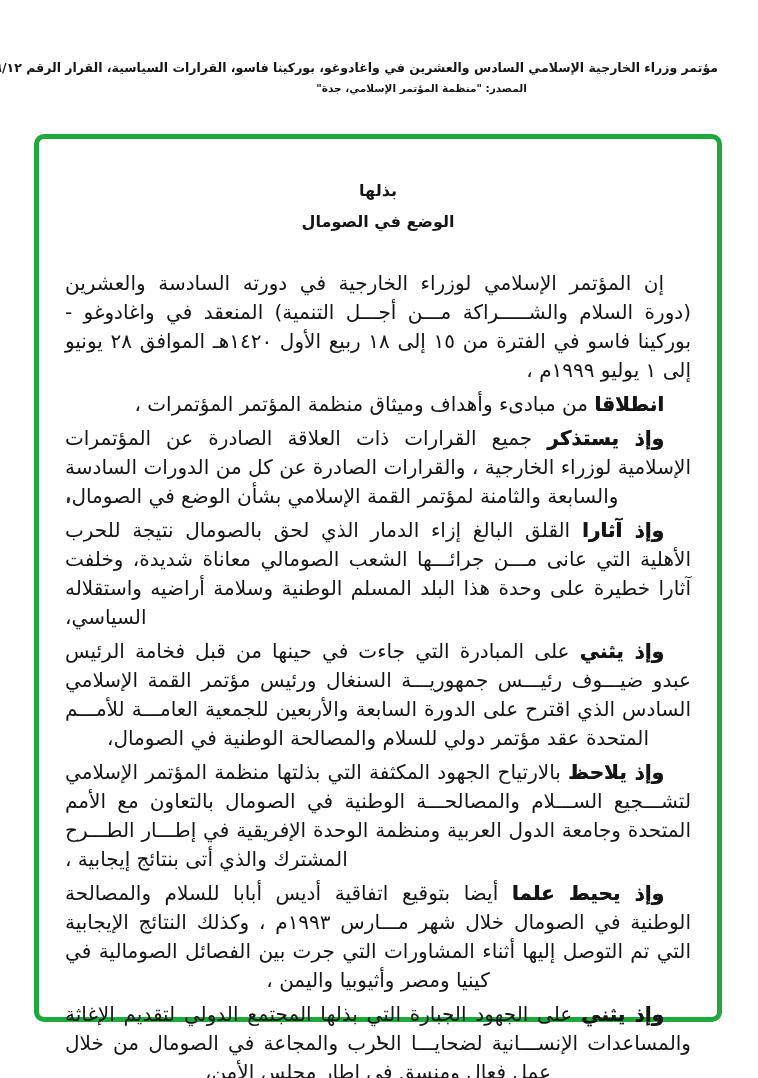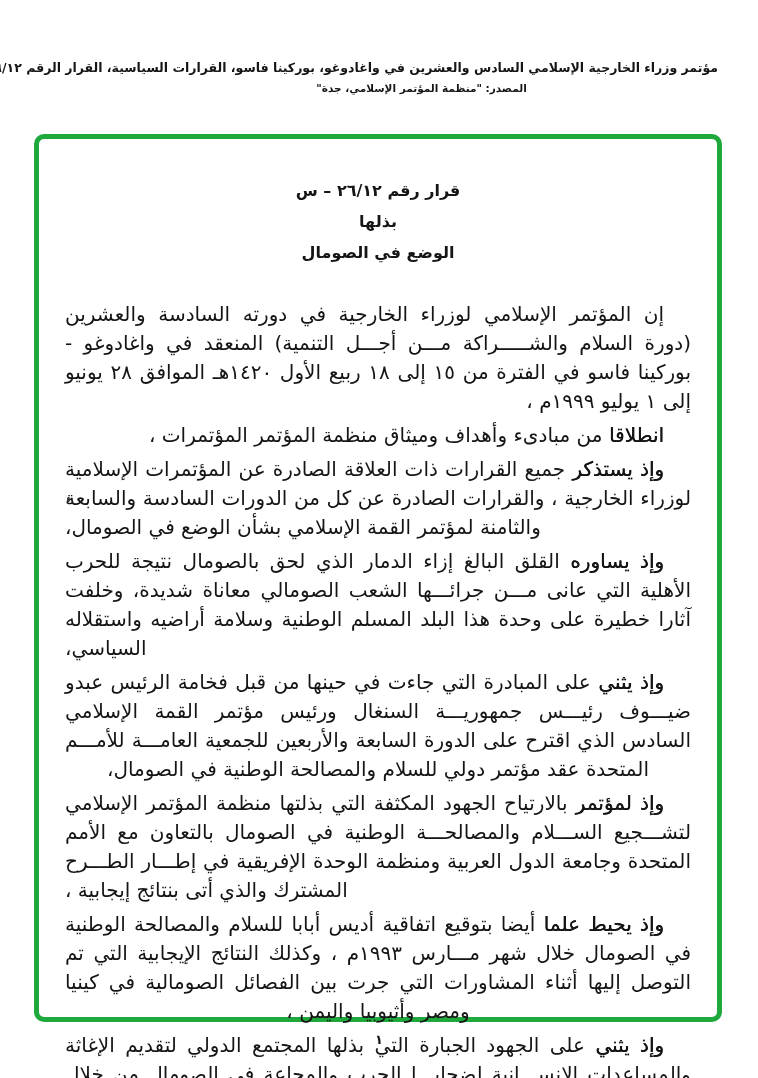--- a/index.html
+++ b/index.html
@@ -36,21 +36,21 @@
   .title{margin-top:36px;text-align:center;font-weight:bold;font-size:16px;line-height:31px;}
   .t1,.t2,.t3{white-space:nowrap;}
 
   
   .docbody{
     margin-top:32px;padding:0 26px 0 26px;
     font-size:20px;line-height:29px;
     text-align:justify;
   }
   .para{margin:0 0 5px 0;text-indent:27px;}
-  .para .lead{font-weight:normal;text-shadow:0.4px 0 currentColor;}
+  .para .lead{font-weight:bold;text-shadow:0.4px 0 currentColor;}
   .last-right{text-align-last:right;}
   .last-center{text-align-last:center;}
   .last-left{text-align-last:left;}
 
   
   .pageno{
     position:absolute;left:0;right:0;top:1032px;
     text-align:center;font-size:13px;font-weight:bold;
   }
 
@@ -66,32 +66,31 @@
 
 <div class="page">
 
   <div class="hdr">
     <div class="hdr1">مؤتمر وزراء الخارجية الإسلامي السادس والعشرين في واغادوغو، بوركينا فاسو، القرارات السياسية، القرار الرقم ٢٦/١٢-س</div>
     <div class="hdr2">المصدر: "منظمة المؤتمر الإسلامي، جدة"</div>
   </div>
 
   <div class="doc" style="border-color: rgb(31, 168, 60);">
     <div class="title">
-      <div class="t1">قرار رقم ٢٦/١٢ – س</div>
       <div class="t2">بذلها</div>
       <div class="t3">الوضع في الصومال</div>
     </div>
 
     <div class="docbody">
       <p class="para last-right"><b class="lead"></b><span>إن المؤتمر الإسلامي لوزراء الخارجية في دورته السادسة والعشرين (دورة السلام والشـــــراكة مـــن أجـــل التنمية) المنعقد في واغادوغو - بوركينا فاسو في الفترة من ١٥ إلى ١٨ ربيع الأول ١٤٢٠هـ الموافق ٢٨ يونيو إلى ١ يوليو ١٩٩٩م ،</span></p>
       <p class="para last-right"><b class="lead">انطلاقا</b><span> من مبادىء وأهداف وميثاق منظمة المؤتمر المؤتمرات ،</span></p>
       <p class="para last-left"><b class="lead">وإذ يستذكر</b><span> جميع القرارات ذات العلاقة الصادرة عن المؤتمرات الإسلامية لوزراء الخارجية ، والقرارات الصادرة عن كل من الدورات السادسة والسابعة والثامنة لمؤتمر القمة الإسلامي بشأن الوضع في الصومال،</span></p>
-      <p class="para last-left"><b class="lead">وإذ يساوره</b><span> القلق البالغ إزاء الدمار الذي لحق بالصومال نتيجة للحرب الأهلية التي عانى مـــن جرائـــها الشعب الصومالي معاناة شديدة، وخلفت آثارا خطيرة على وحدة هذا البلد المسلم الوطنية وسلامة أراضيه واستقلاله السياسي،</span></p>
+      <p class="para last-left"><b class="lead">وإذ آثارا</b><span> القلق البالغ إزاء الدمار الذي لحق بالصومال نتيجة للحرب الأهلية التي عانى مـــن جرائـــها الشعب الصومالي معاناة شديدة، وخلفت آثارا خطيرة على وحدة هذا البلد المسلم الوطنية وسلامة أراضيه واستقلاله السياسي،</span></p>
       <p class="para last-center"><b class="lead">وإذ يثني</b><span> على المبادرة التي جاءت في حينها من قبل فخامة الرئيس عبدو ضيـــوف رئيـــس جمهوريـــة السنغال ورئيس مؤتمر القمة الإسلامي السادس الذي اقترح على الدورة السابعة والأربعين للجمعية العامـــة للأمـــم المتحدة عقد مؤتمر دولي للسلام والمصالحة الوطنية في الصومال،</span></p>
-      <p class="para last-left"><b class="lead">وإذ لمؤتمر</b><span> بالارتياح الجهود المكثفة التي بذلتها منظمة المؤتمر الإسلامي لتشـــجيع الســـلام والمصالحـــة الوطنية في الصومال بالتعاون مع الأمم المتحدة وجامعة الدول العربية ومنظمة الوحدة الإفريقية في إطـــار الطـــرح المشترك والذي أتى بنتائج إيجابية ،</span></p>
+      <p class="para last-left"><b class="lead">وإذ يلاحظ</b><span> بالارتياح الجهود المكثفة التي بذلتها منظمة المؤتمر الإسلامي لتشـــجيع الســـلام والمصالحـــة الوطنية في الصومال بالتعاون مع الأمم المتحدة وجامعة الدول العربية ومنظمة الوحدة الإفريقية في إطـــار الطـــرح المشترك والذي أتى بنتائج إيجابية ،</span></p>
       <p class="para last-center"><b class="lead">وإذ يحيط علما</b><span> أيضا بتوقيع اتفاقية أديس أبابا للسلام والمصالحة الوطنية في الصومال خلال شهر مـــارس ١٩٩٣م ، وكذلك النتائج الإيجابية التي تم التوصل إليها أثناء المشاورات التي جرت بين الفصائل الصومالية في كينيا ومصر وأثيوبيا واليمن ،</span></p>
       <p class="para last-center"><b class="lead">وإذ يثني</b><span> على الجهود الجبارة التي بذلها المجتمع الدولي لتقديم الإغاثة والمساعدات الإنســـانية لضحايـــا الحرب والمجاعة في الصومال من خلال عمل فعال ومنسق في إطار مجلس الأمن،</span></p>
     </div>
   </div>
 
   <div class="stray"></div>
 
   <div class="pageno">١</div>
 
 </div>

